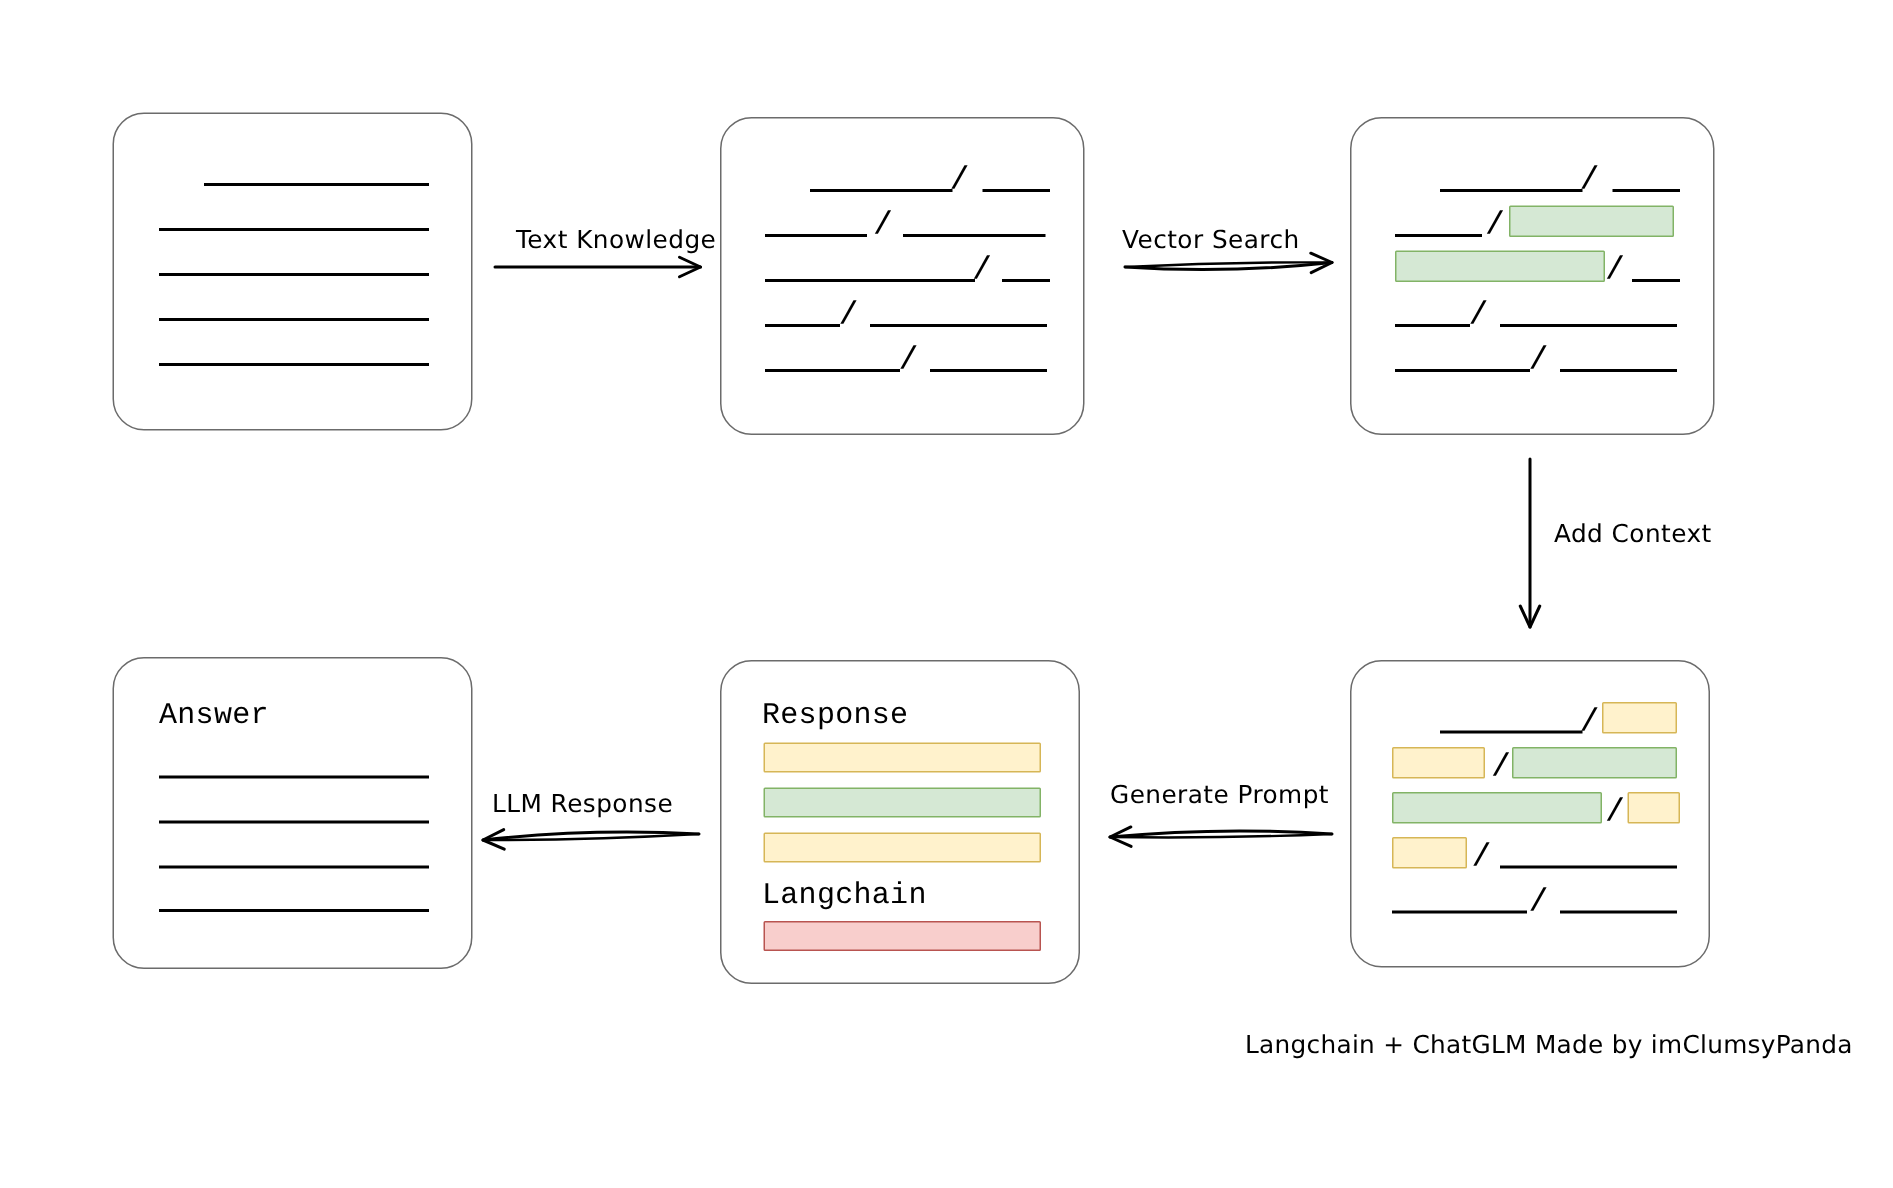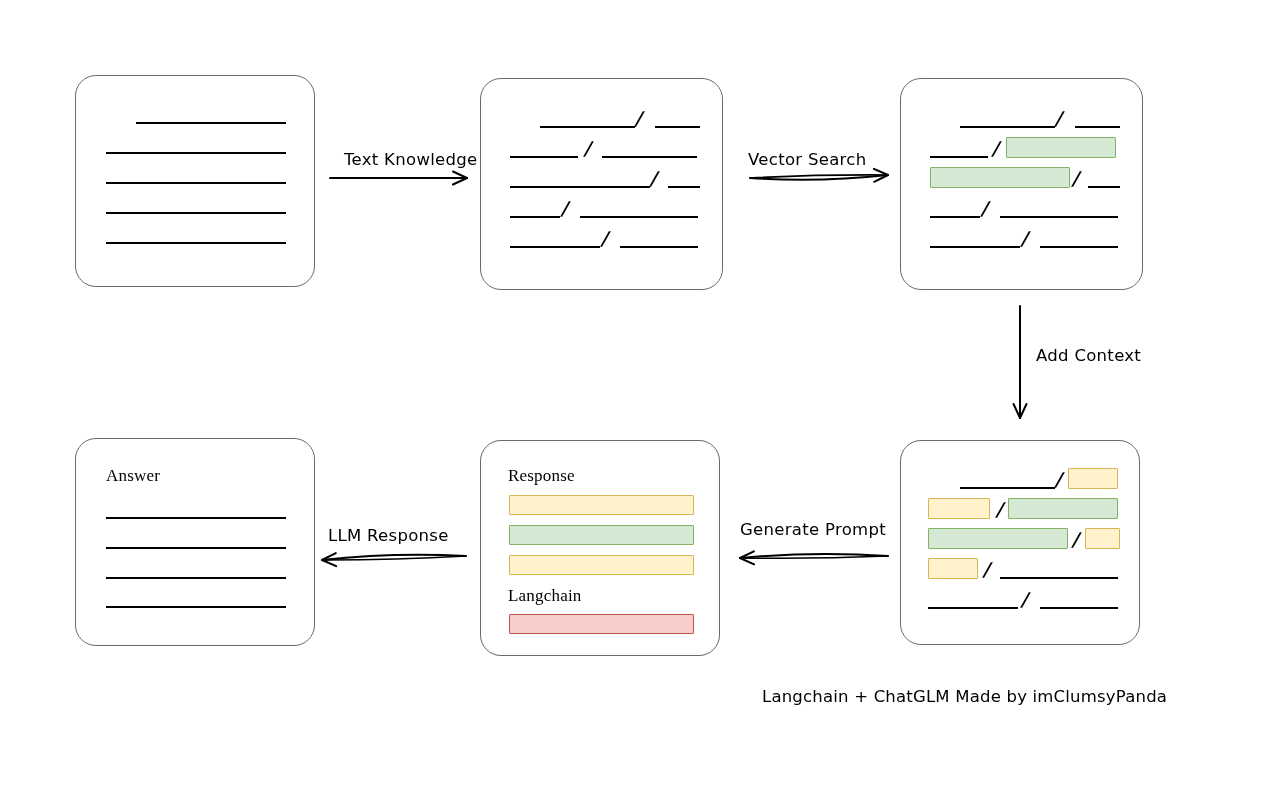--- a/index.html
+++ b/index.html
@@ -56,22 +56,22 @@
     height: 20px;
     border-width: 1.6px;
     border-style: solid;
     border-radius: 1px;
   }
   .bar.green { background: #d5e8d4; border-color: #82b366; }
   .bar.yellow { background: #fff2cc; border-color: #d6b656; }
   .bar.red { background: #f8cecc; border-color: #b85450; }
   .box-label {
     position: absolute;
-    font-family: Liberation Serif, serif;
-    font-size: 17px;
+    font-family: Liberation Mono, monospace;
+    font-size: 20px;
     color: #000000;
     letter-spacing: 0.2px;
     white-space: nowrap;
   }
   .edge-label {
     position: absolute;
     font-family: "DejaVu Sans", sans-serif;
     font-size: 16.5px;
     color: #000000;
     letter-spacing: 0.3px;
@@ -206,15 +206,15 @@
     </svg>
 
   <div id="arrow-labels-layer">
       <div class="edge-label" style="left: 344px; top: 150px;">Text Knowledge</div>
       <div class="edge-label" style="left: 748px; top: 150px;">Vector Search</div>
       <div class="edge-label" style="left: 1036px; top: 346px;">Add Context</div>
       <div class="edge-label" style="left: 740px; top: 520px;">Generate Prompt</div>
       <div class="edge-label" style="left: 328px; top: 526px;">LLM Response</div>
     </div>
 
-  <div class="footer-note" id="footer-note" style="left: 762px; top: 687px;">Langchain + ChatGLM Made by imClumsyPanda</div>
+  <div class="footer-note" id="footer-note" style="left: 830px; top: 687px;">Langchain + ChatGLM Made by imClumsyPanda</div>
 
 </div>
 
 </body></html>

